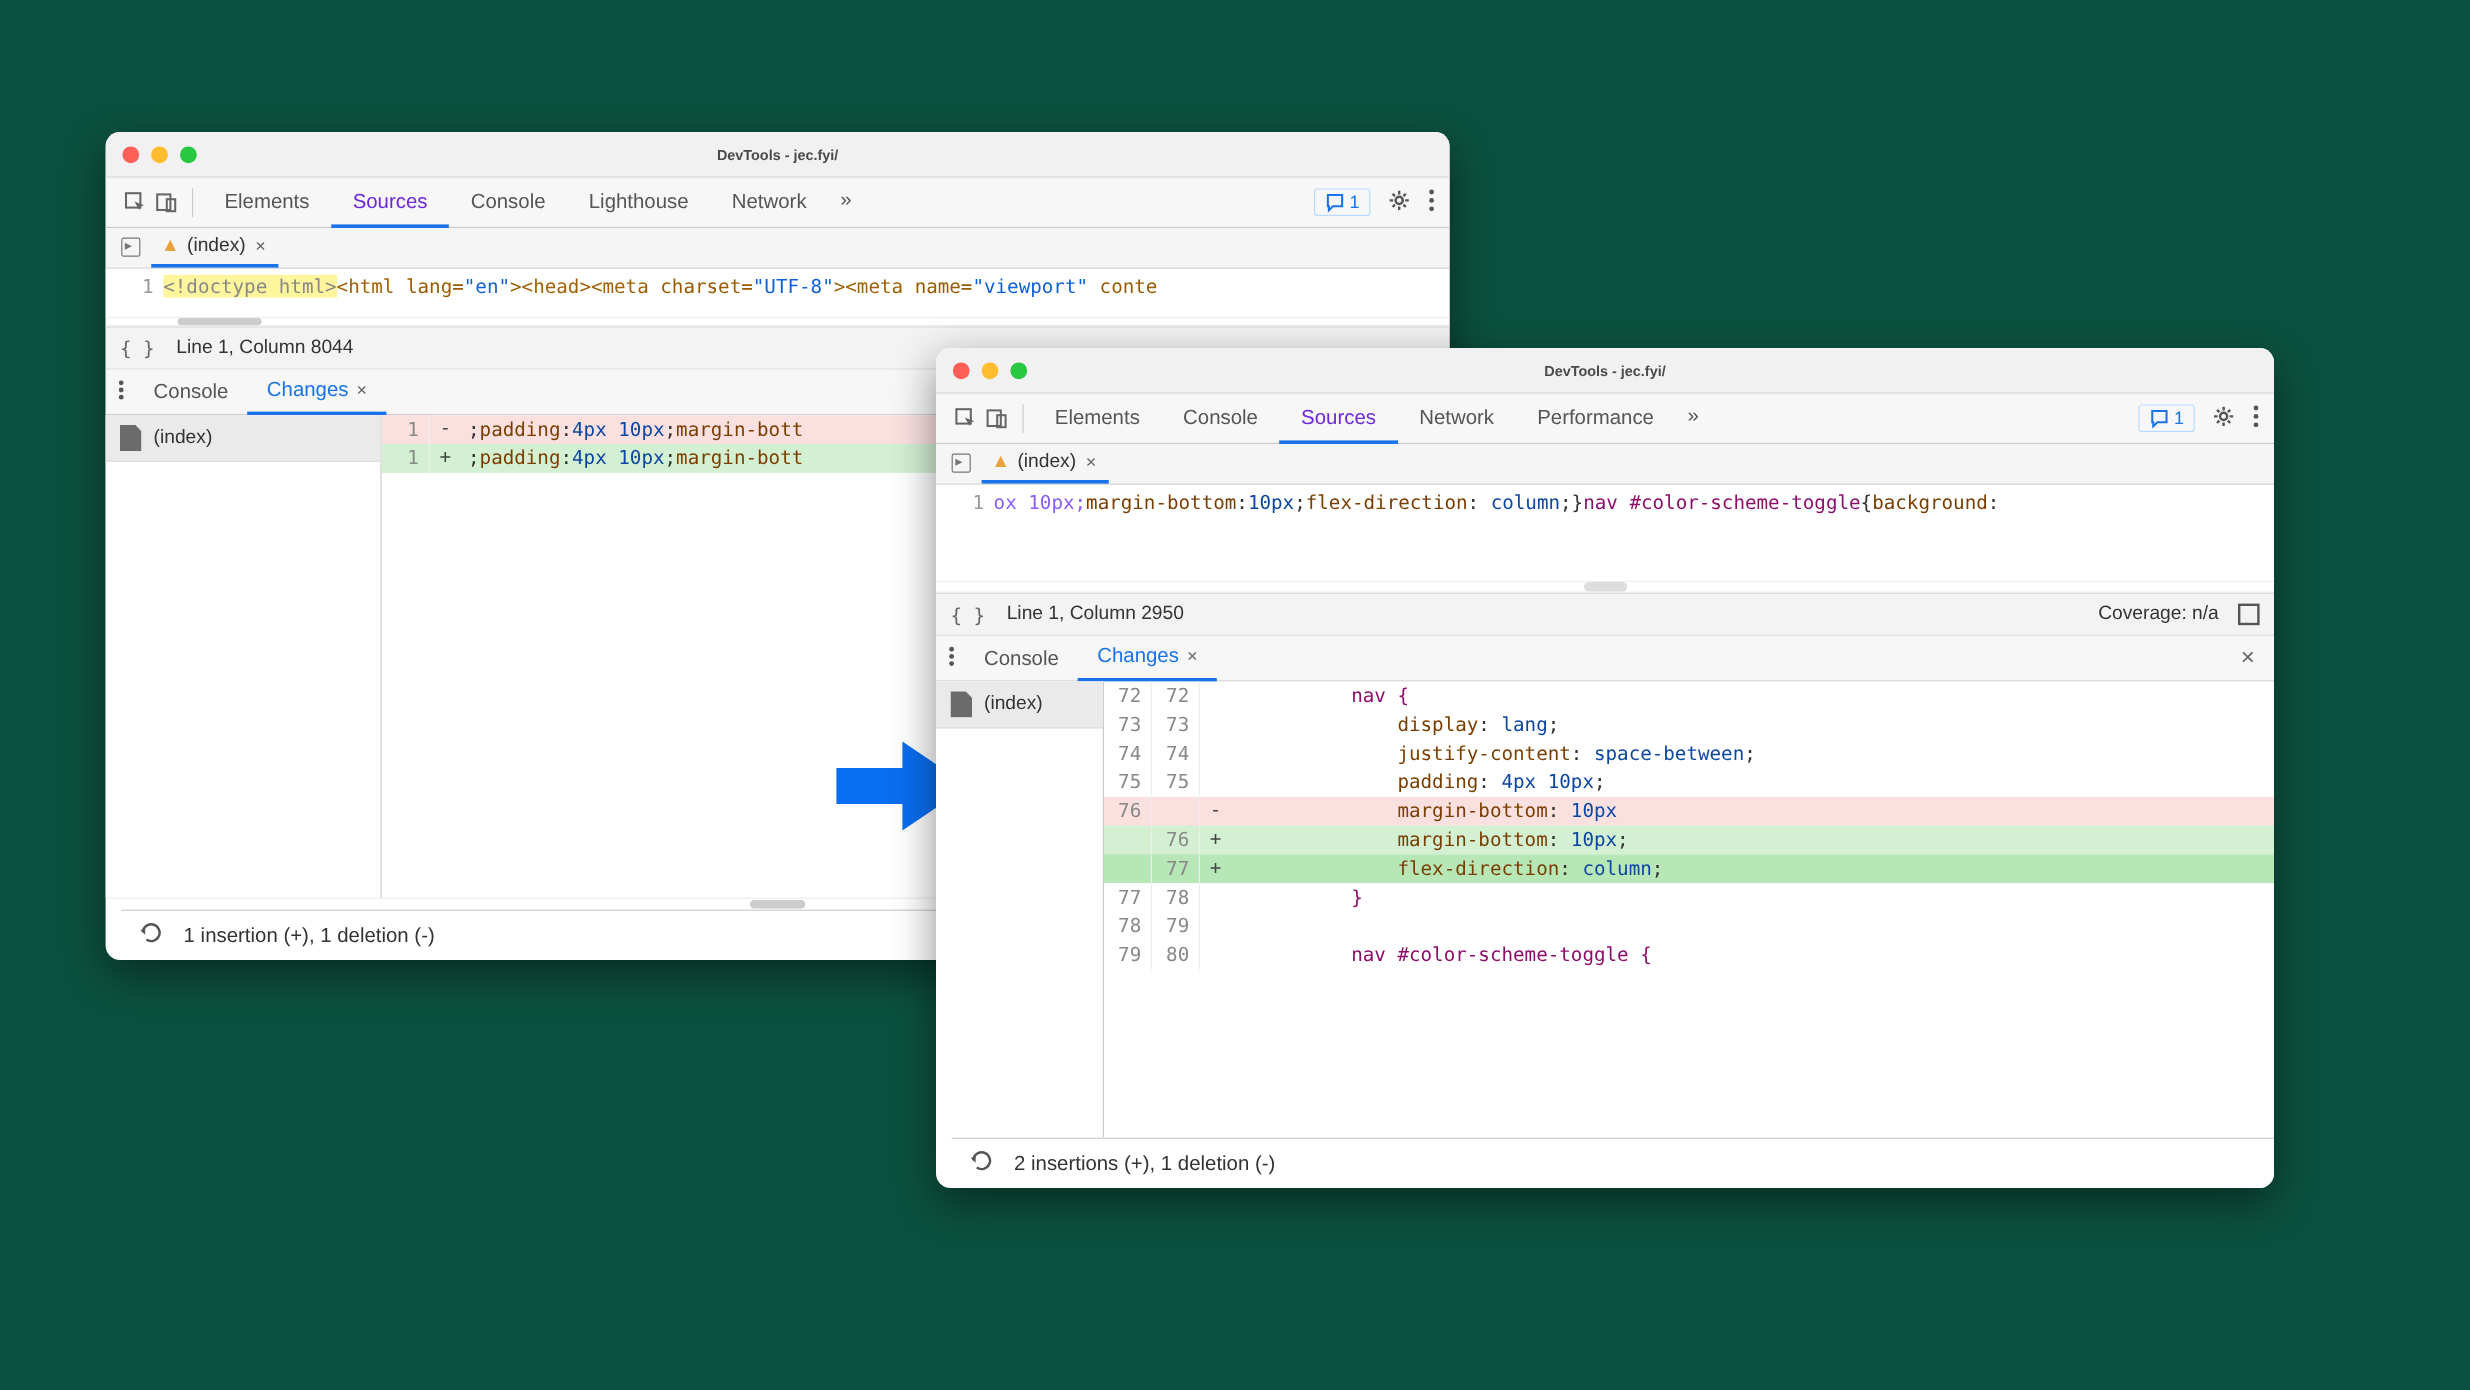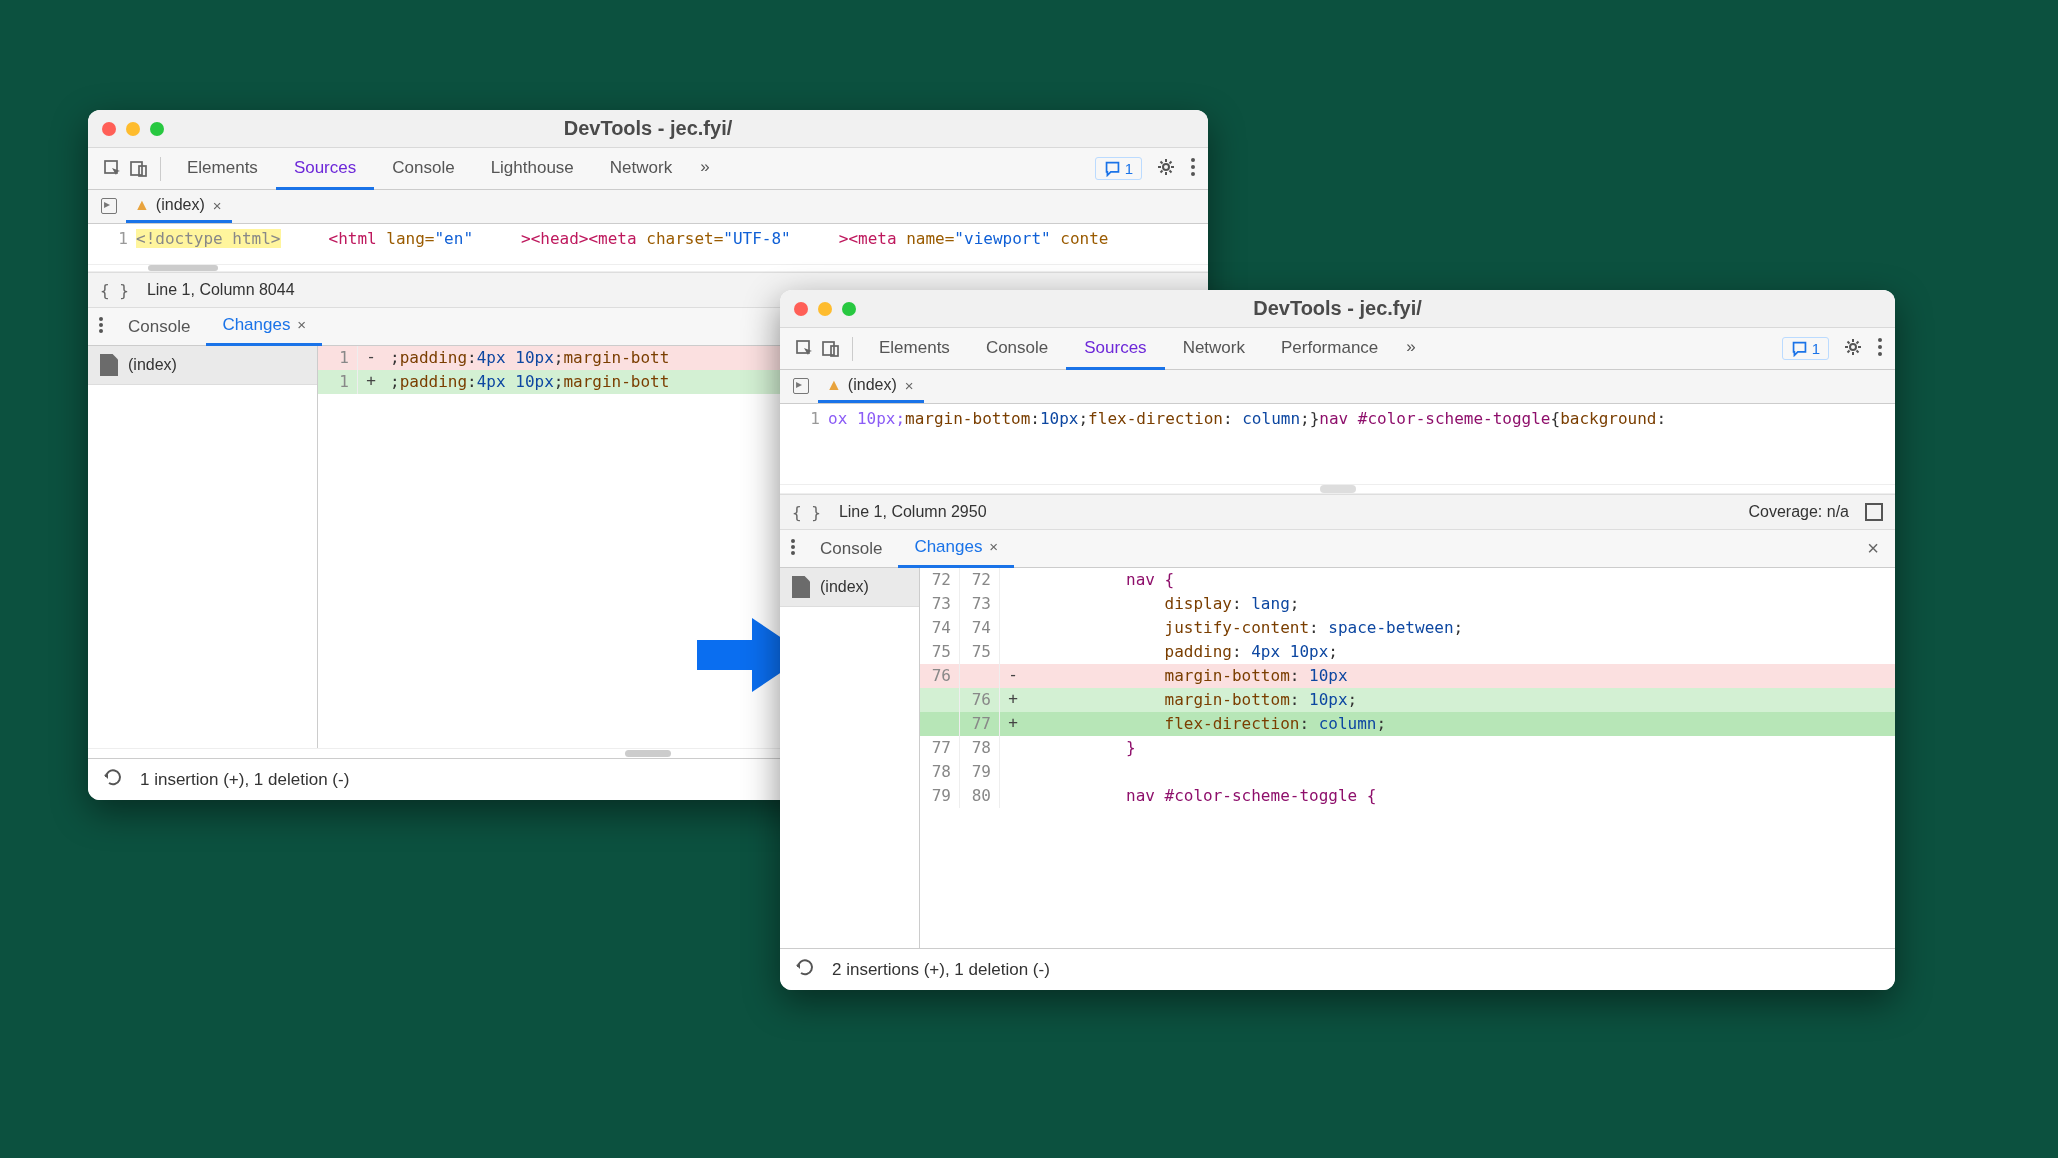--- a/index.html
+++ b/index.html
@@ -31,21 +31,21 @@
     background: #f1f1f1;
     display: flex;
     align-items: center;
     padding: 0 14px;
     border-bottom: 1px solid #d9d9d9;
     position: relative;
   }
   .traffic { display: flex; gap: 10px; }
   .dot { width: 14px; height: 14px; border-radius: 50%; }
   .dot.r{background:#ff5f57}.dot.y{background:#febc2e}.dot.g{background:#28c840}
-  .wtitle { position:absolute; left:0; right:0; text-align:center; font-weight:600; font-size:20px; color:#4a4a4a; pointer-events:none;}
+  .wtitle { position:absolute; left:0; right:0; text-align:center; font-weight:600; font-size:12px; color:#4a4a4a; pointer-events:none;}
   
   .toolbar {
     height: 42px;
     display:flex; align-items:center;
     padding: 0 12px;
     border-bottom:1px solid #ccc;
     gap: 0;
     background:#f7f7f7;
   }
   .tb-icon { width:26px; height:26px; display:flex; align-items:center; justify-content:center; color:#555; }
@@ -107,24 +107,24 @@
   .diff{ flex:1; font-family:ui-monospace,Menlo,monospace; font-size:16px; line-height:22px; overflow:hidden;}
   .diff-row{ display:flex; align-items:stretch;}
   .ln{ width:40px; text-align:right; padding:1px 8px 1px 0; color:#888; background:#fff; border-right:1px solid #eee;}
   .sign{ width:26px; text-align:center; color:#444; font-weight:500;}
   .difftxt{ flex:1; padding:1px 6px; white-space:pre; overflow:hidden;}
   .row-del{ background:#fbe0e0;}
   .row-add{ background:#d3f0d3;}
   .row-add.strong{ background:#b7e6b7;}
   .row-del .ln, .row-add .ln { background:inherit;}
   
-  .diff-footer{ height:42px; border-top:1px solid #ccc; background:#fff; display:flex; align-items:center; padding:0 14px; font-size:17px; color:#333;}
+  .diff-footer{ height:42px; border-top:1px solid #ccc; background:#fff; display:flex; align-items:center; padding:0 14px; font-size:17px; color:#333;margin-left:13px;}
   .undo{ margin-right:16px; color:#555;}
   
-  .t-doctype{color:#888;} .t-tag{color:#be185d;margin-left:48px;} .t-attr{color:#9a5b00;} .t-val{color:#1060d6;}
+  .t-doctype{color:#888;} .t-tag{color:#a16207;} .t-attr{color:#9a5b00;} .t-val{color:#1060d6;}
   .t-css{color:#8b5cf6;} .t-sel{color:#8e0f6b;} .t-prop{color:#7a3e00;} .t-num{color:#0d47a1;}
   
   .arrow{ position:absolute; left:692px; top:610px; width:120px; height:90px; pointer-events:none;}
   .arrow svg{width:100%;height:100%;}
   
   .scroll-center{height:10px;display:flex;justify-content:center;align-items:center;background:#fff;border-top:1px solid #eee;border-bottom:1px solid #eee;}
   .scroll-center .pill{width:36px;height:8px;background:#ddd;border-radius:5px;}
 </style>
 </head>
 <body>

